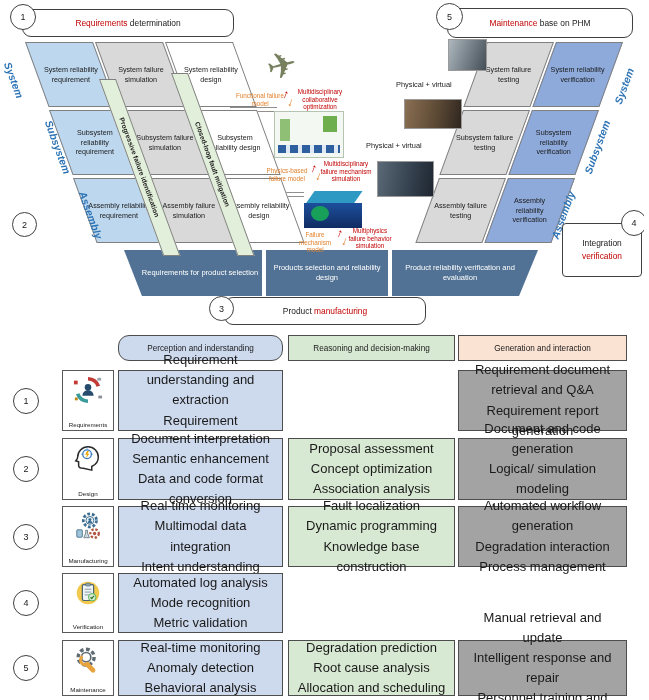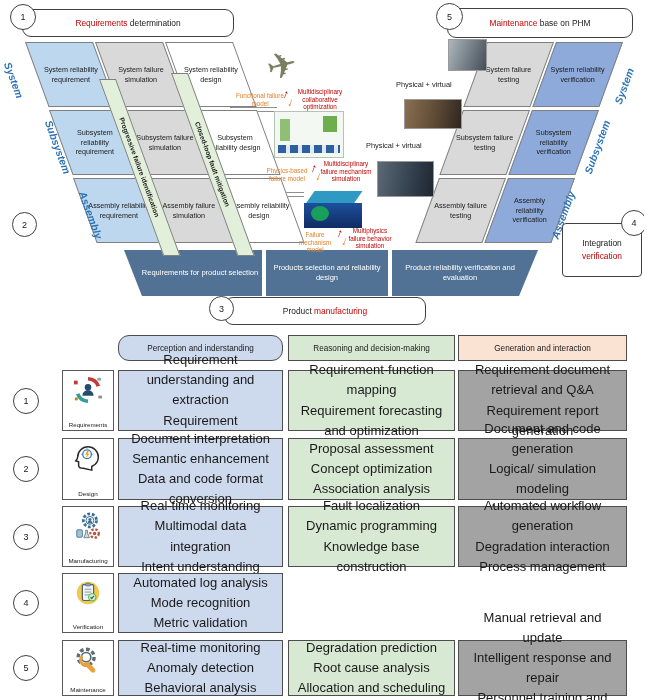--- a/index.html
+++ b/index.html
@@ -211,22 +211,20 @@
           <path d="M10 22 a6 6 0 0 1 12 0 z" fill="#274b6d"></path>
           <rect x="1" y="6" width="4" height="4" fill="#c23b36"></rect>
           <rect x="27" y="22" width="4" height="3" fill="#8a8f98"></rect>
           <rect x="26" y="3" width="4" height="3" fill="#9aa5ad"></rect>
           <rect x="2" y="24" width="3" height="3" fill="#b8860b"></rect>
         </svg>
         <span class="icon-label">Requirements</span>
       </div>
       <div class="cell cp">Requirement understanding and extraction
 Requirement classification</div>
-      <div class="cell cr">Requirement-function mapping
-Requirement forecasting and optimization</div>
       <div class="cell cg">Requirement document retrieval and Q&amp;A
 Requirement report generation</div>
     </div>
 
     <div class="trow" style="top:105px;height:62px;">
       <div class="ncirc">2</div>
       <div class="icon-box">
         <svg viewBox="0 0 32 32">
           <path d="M20 29 v-4 c5-2 7-6 7-10 0-6-5-11-11-11 -6 0-11 5-11 11 0 2-1 3-2 4 l3 1 v4 c0 2 2 3 5 3 z" fill="none" stroke="#2b2b2b" stroke-width="1.6"></path>
           <circle cx="15" cy="12" r="4.6" fill="none" stroke="#3a7bbf" stroke-width="1.4"></circle>

